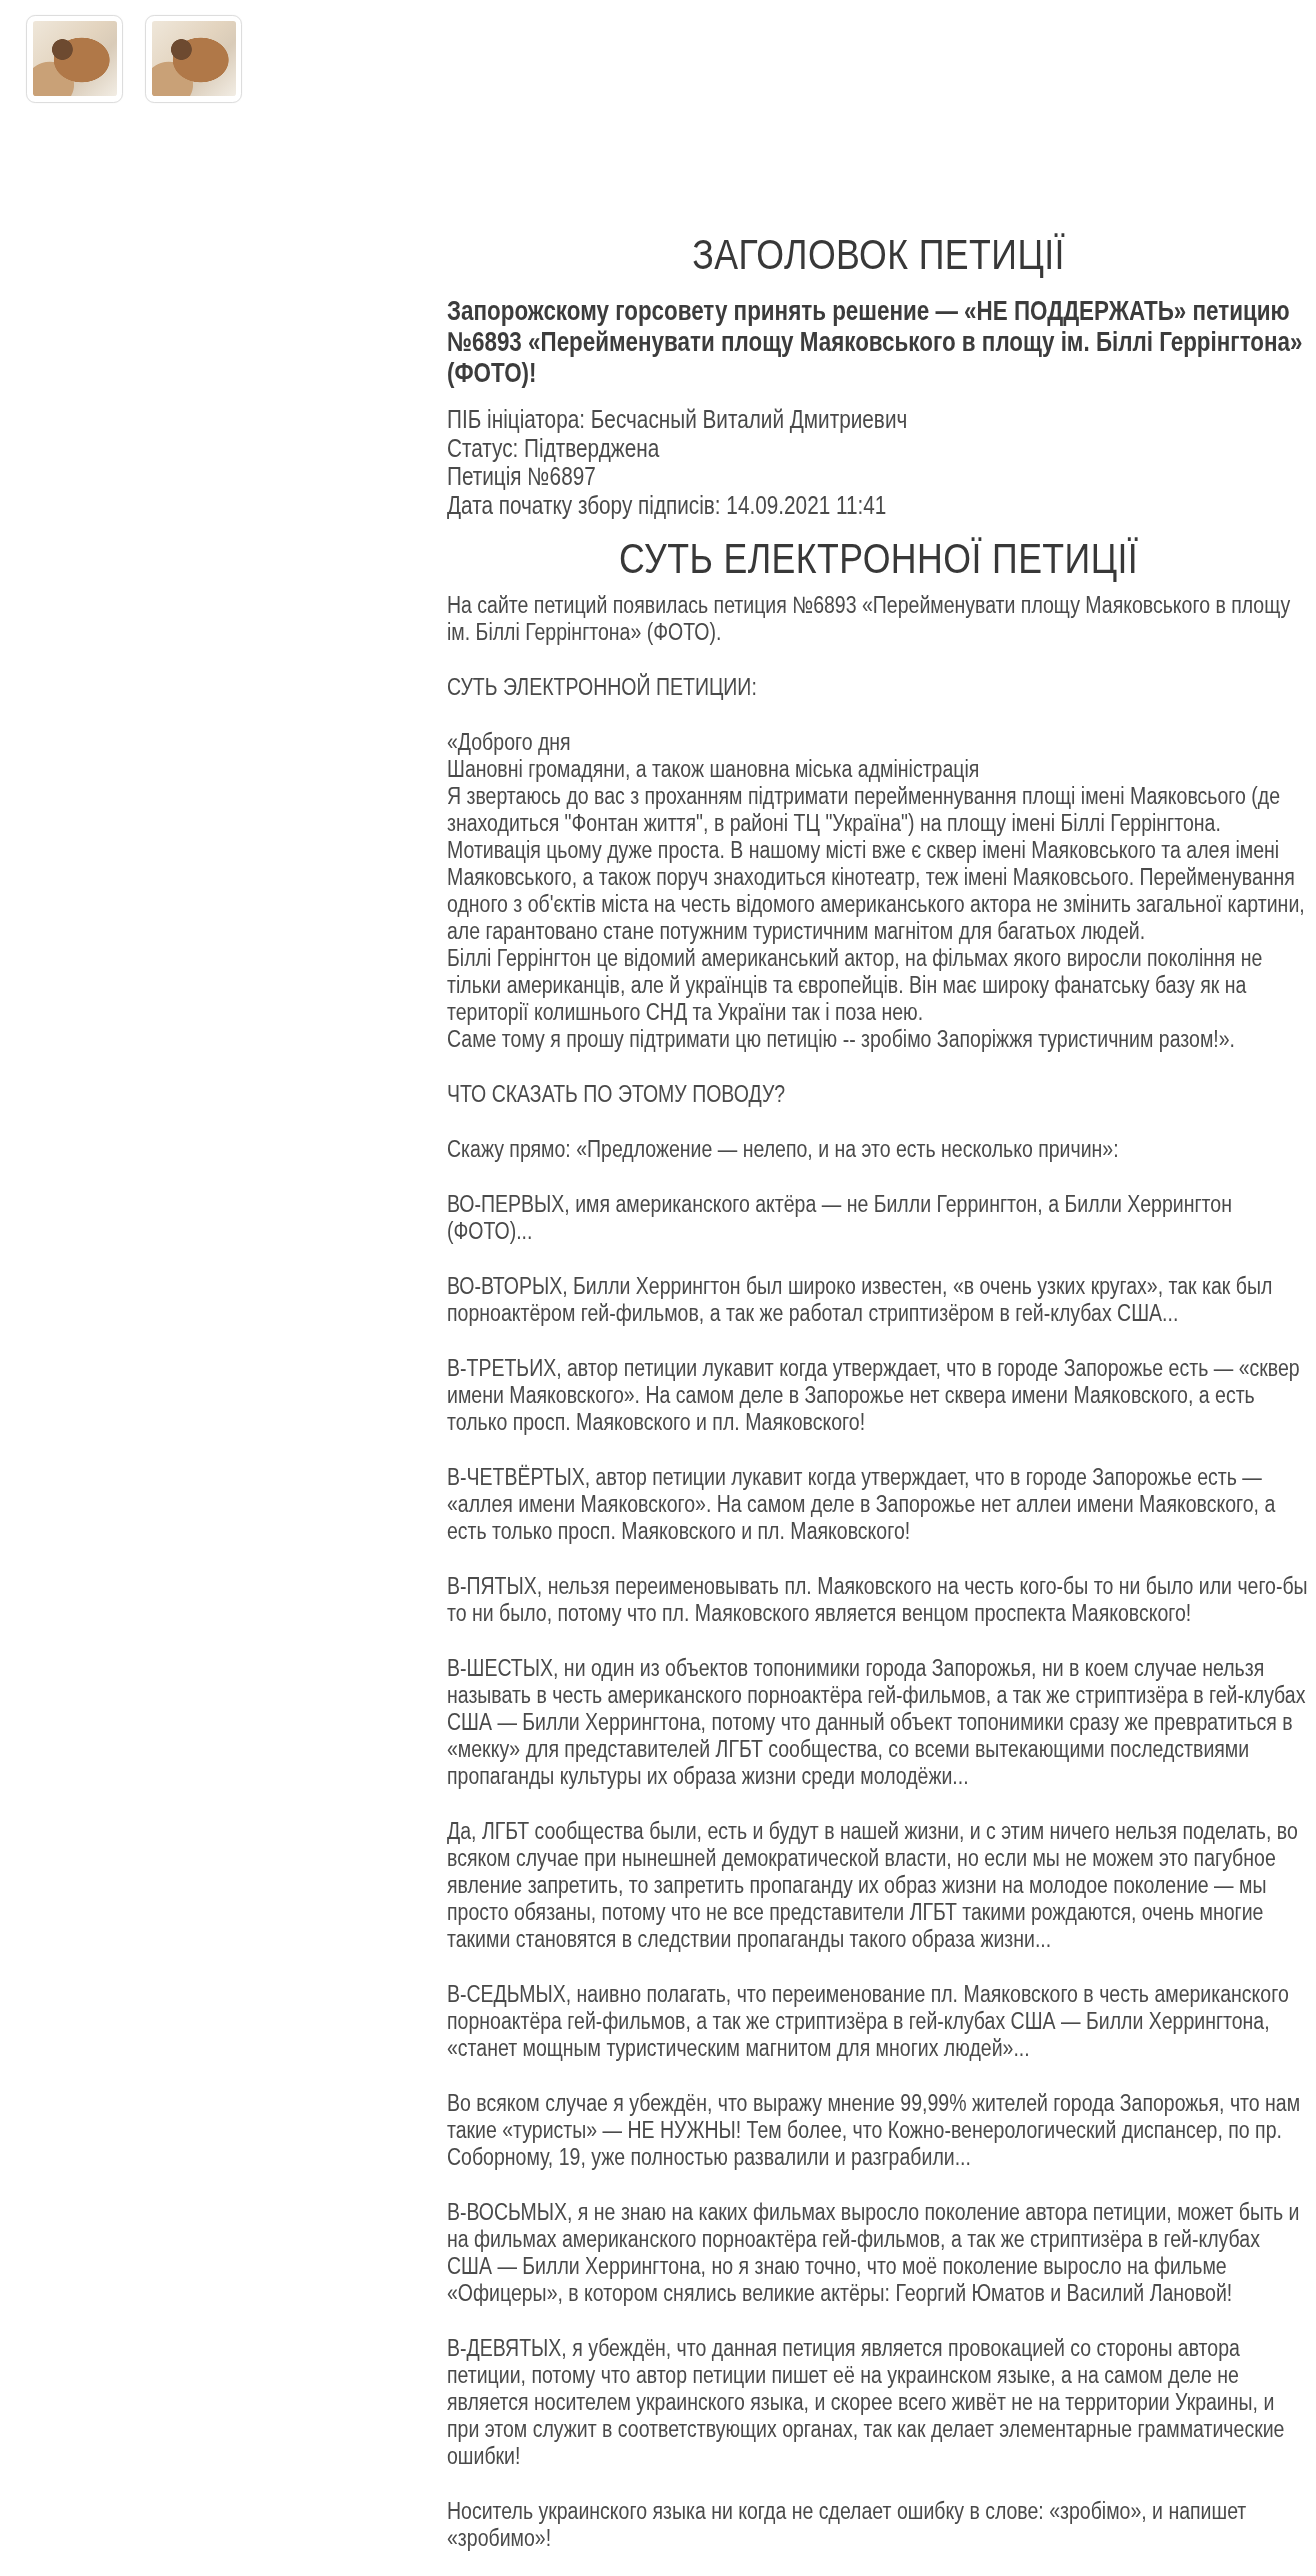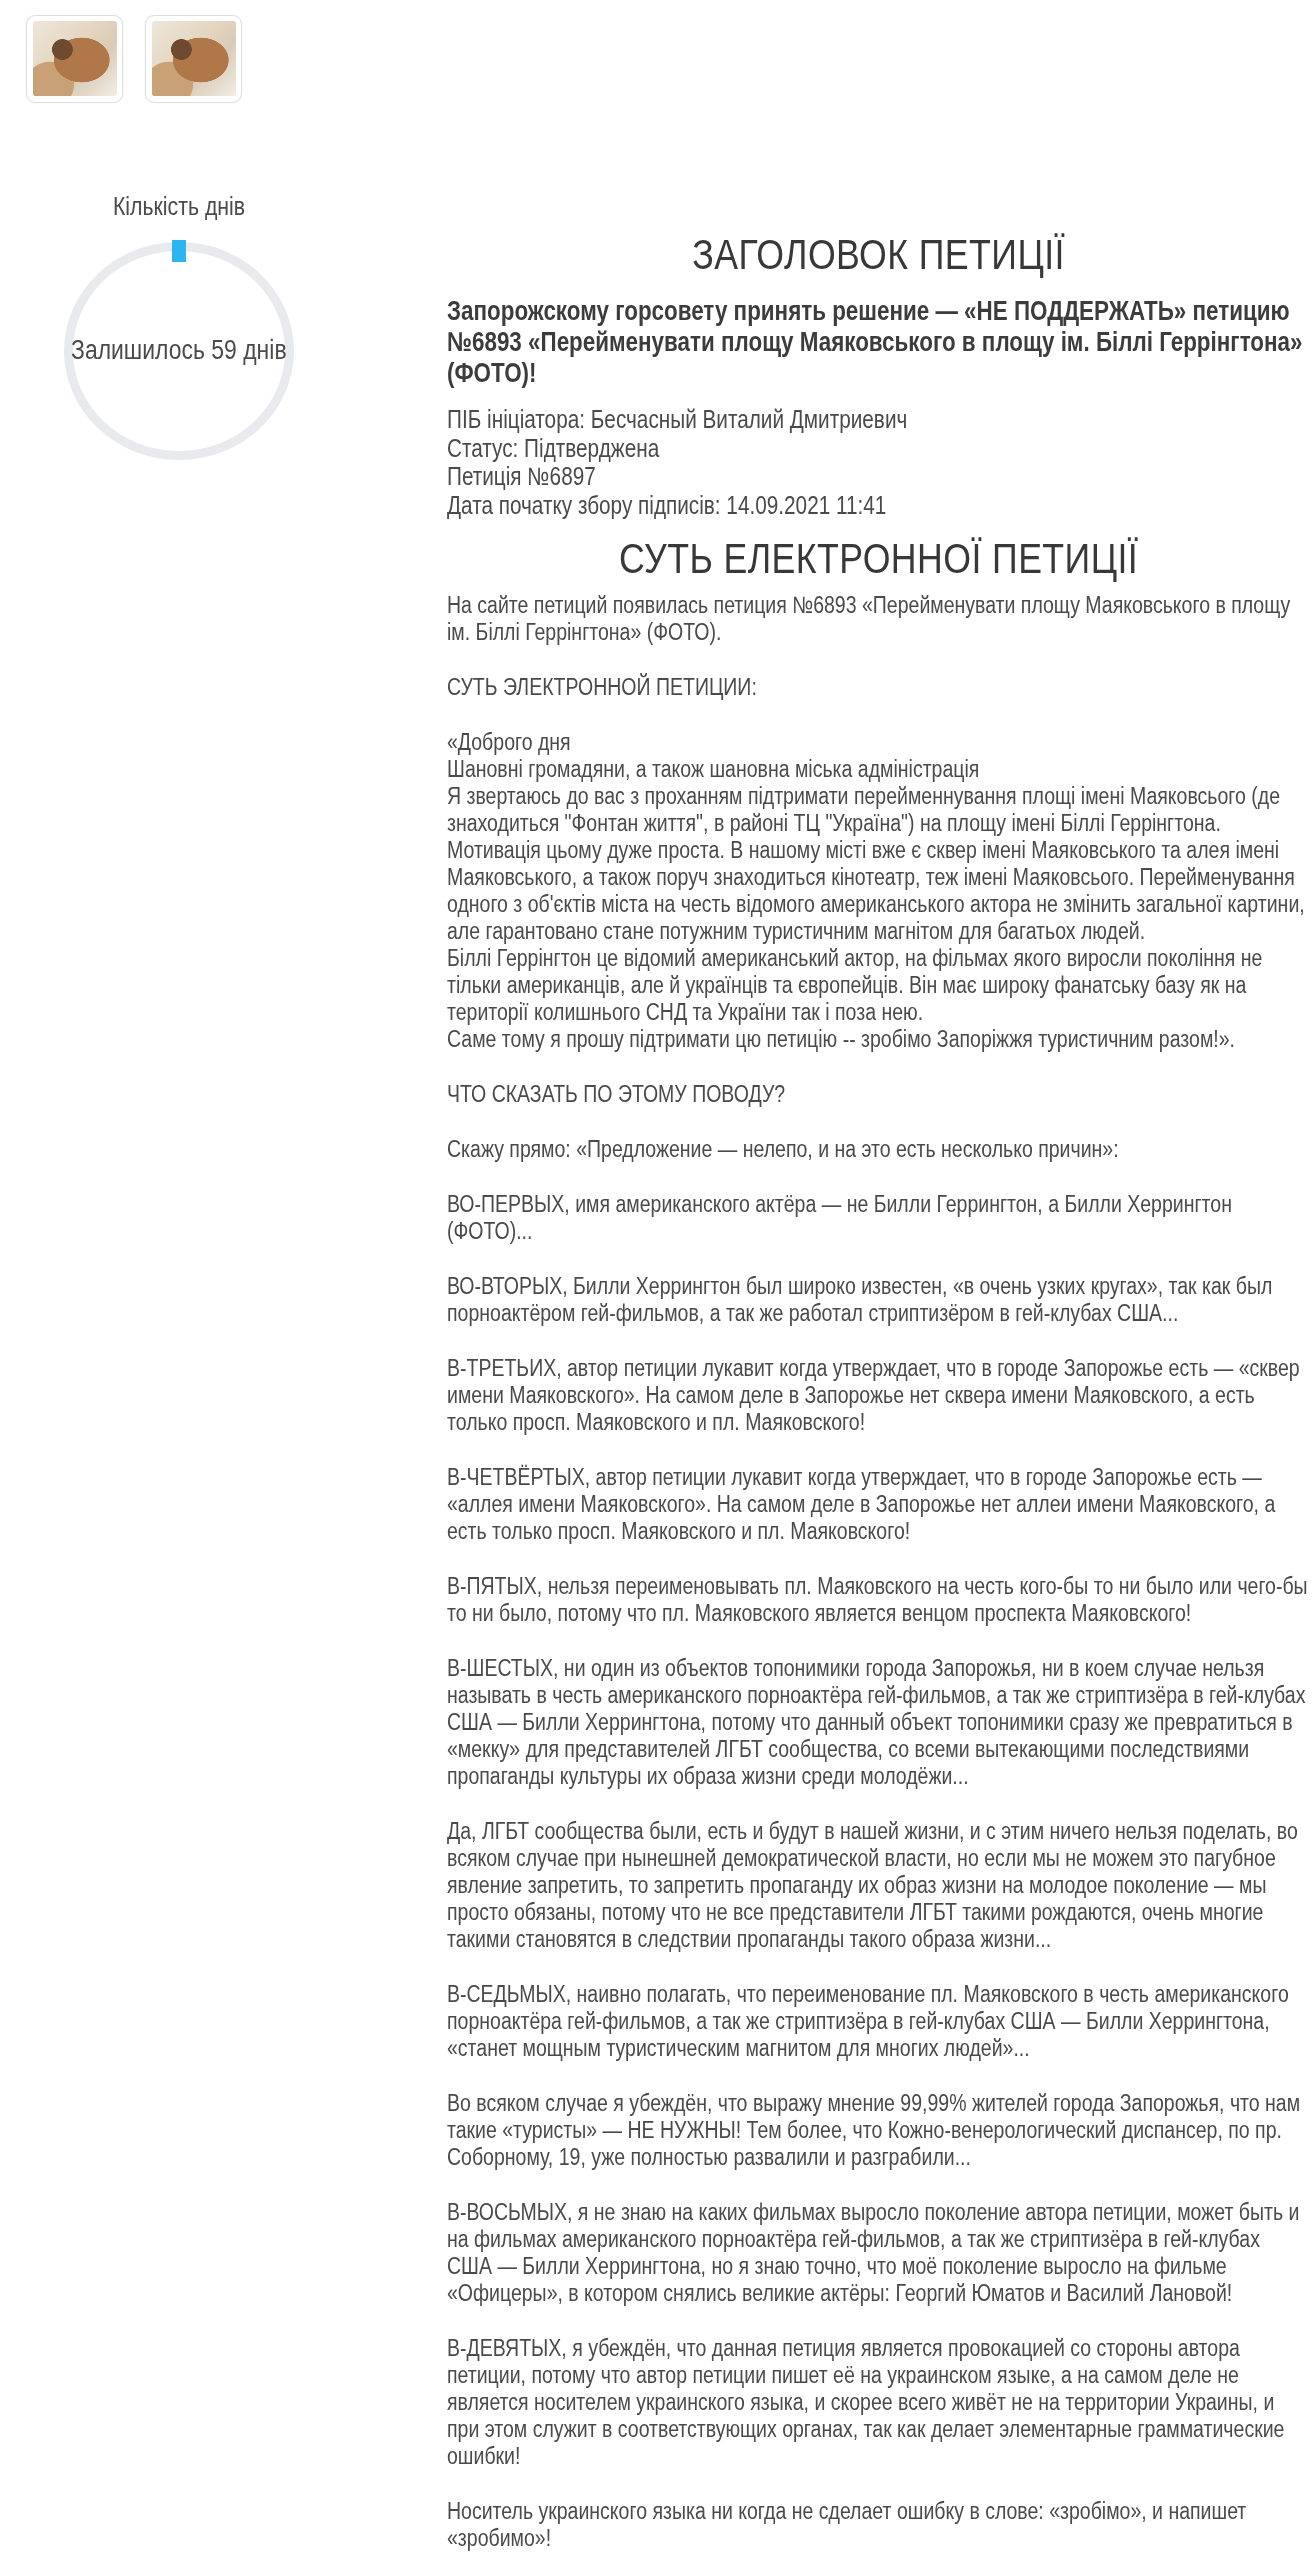--- a/index.html
+++ b/index.html
@@ -75,27 +75,20 @@
 <div class="thumbs">
   <a class="thumb">
     <span class="thumb-img" style="display:block"></span>
   </a>
   <a class="thumb">
     <span class="thumb-img" style="display:block"></span>
   </a>
 </div>
 
 <aside class="left-col">
-  <div class="stat">
-    <div class="stat-label">Кількість днів</div>
-    <div class="circle circle-gray">
-      <div class="tick"></div>
-      <div class="days-text">Залишилось 59 днів</div>
-    </div>
-  </div>
 </aside>
 
 <main class="main-col">
   <h1 class="h-sec">ЗАГОЛОВОК ПЕТИЦІЇ</h1>
   <p class="bold-title">Запорожскому горсовету принять решение — «НЕ ПОДДЕРЖАТЬ» петицию №6893 «Перейменувати площу Маяковського в площу ім. Біллі Геррінгтона» (ФОТО)!</p>
   <div class="meta">
       <div class="meta-line">ПІБ ініціатора: Бесчасный Виталий Дмитриевич</div>
       <div class="meta-line">Статус: Підтверджена</div>
       <div class="meta-line">Петиція №6897</div>
       <div class="meta-line">Дата початку збору підписів: 14.09.2021 11:41</div>

